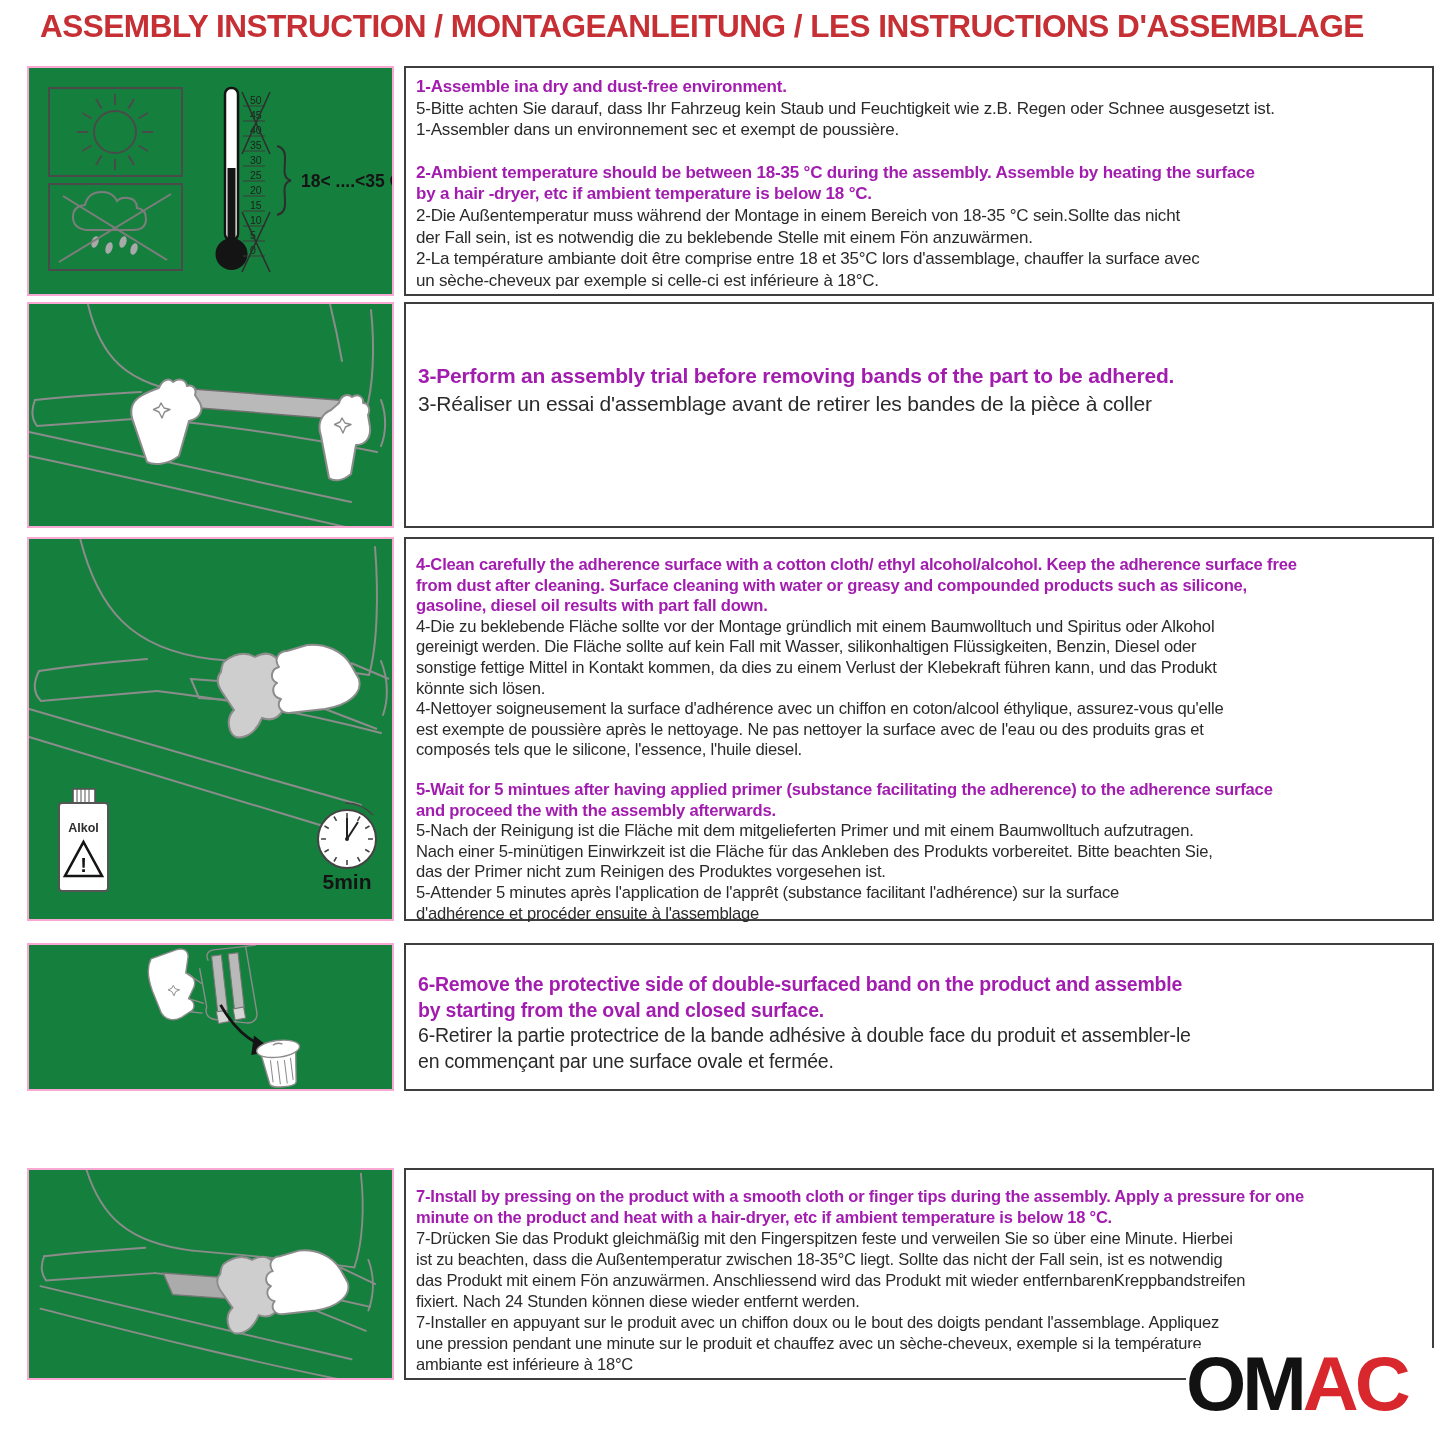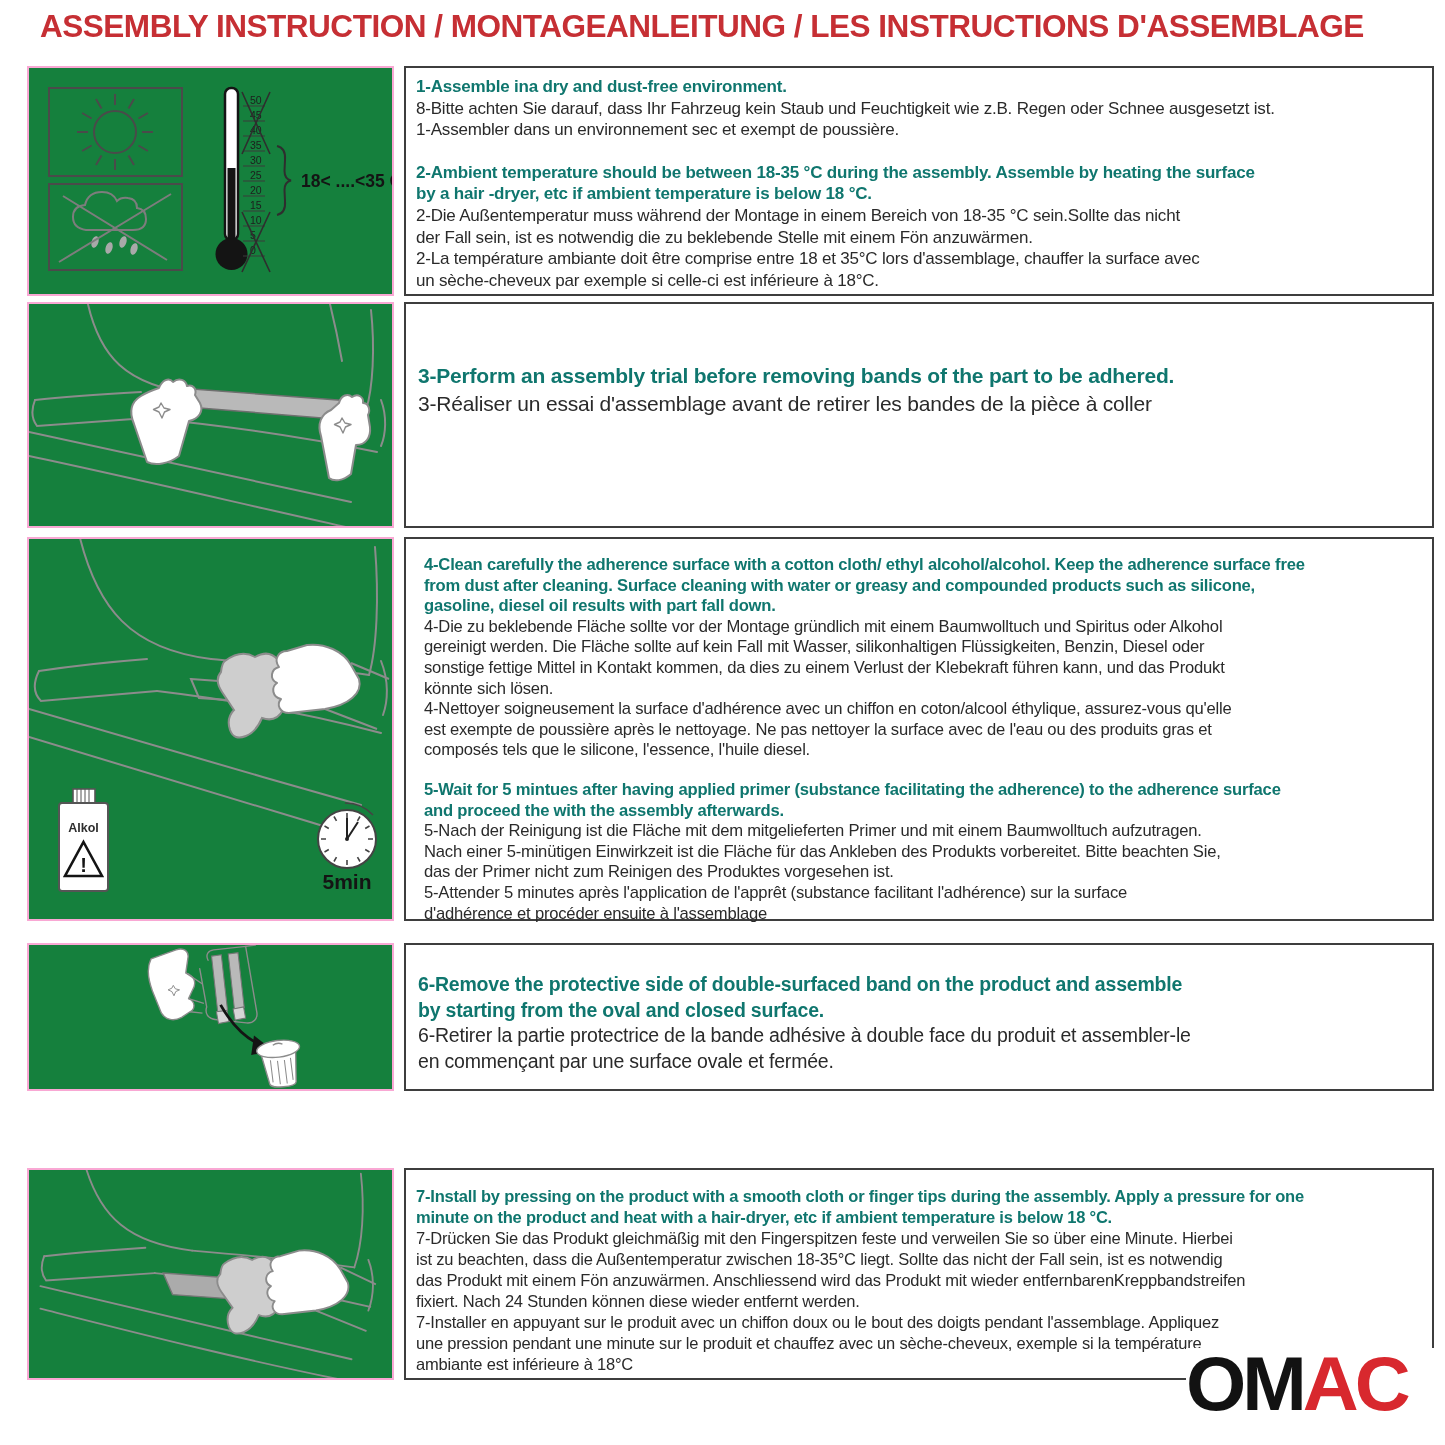--- a/index.html
+++ b/index.html
@@ -7,25 +7,25 @@
         font-family:"Liberation Sans","DejaVu Sans",sans-serif;color:#1d1d1d;border-radius:13px;}
   .title{position:absolute;left:40px;top:8px;margin:0;font-size:32px;font-weight:bold;
          letter-spacing:-0.5px;white-space:nowrap;transform:scaleX(0.985);transform-origin:left center;}
   .row{position:absolute;left:0;width:1445px;}
   .fig{position:absolute;left:27px;width:367px;height:100%;border:2px solid #f9a8d4;
        background:#15803d;box-sizing:border-box;}
   .fig svg{display:block;width:100%;height:100%;}
   .txt{position:absolute;left:404px;width:1030px;height:100%;border:2px solid #3e3e3e;
        background:#fff;box-sizing:border-box;letter-spacing:-0.2px;}
   .txt p{margin:0;white-space:pre-line;color:#2a2a2a;}
-  .txt p.en{font-weight:bold;color:#0f766e;}
+  .txt p.en{font-weight:bold;color:#a21caf;}
   .t1{font-size:17px;line-height:21.6px;padding:8px 10px 0;}
   .t1 .gap{height:21px;}
   .t2{font-size:21px;line-height:27.5px;padding:58px 12px 0;}
-  .t3{font-size:16.6px;line-height:20.6px;padding:16px 18px 0;}
+  .t3{font-size:16.6px;line-height:20.6px;padding:16px 10px 0;}
   .t3 .gap{height:19px;}
   .t4{font-size:19.5px;line-height:25.5px;padding:27px 12px 0;}
   .t5{font-size:16.5px;line-height:21px;padding:16px 10px 0;}
   .logo{position:absolute;left:1186px;top:1348px;width:256px;height:78px;background:#fff;
         font-weight:bold;font-size:76px;line-height:72px;letter-spacing:-4px;white-space:nowrap;
         transform:scaleX(1.02);transform-origin:left center;}
   .logo .red{}
   svg text{font-family:"Liberation Sans","DejaVu Sans",sans-serif;}
 </style>
 </head>
@@ -78,21 +78,21 @@
           </g>
           <path d="M213,24 L241,86 M241,24 L213,86" stroke="#2e2e2e" stroke-width="1.6"></path>
           <path d="M213,144 L241,204 M241,144 L213,204" stroke="#2e2e2e" stroke-width="1.6"></path>
           <path d="M248,78 Q257,80 256,92 L255.5,103 Q255.5,111 262,112.5 Q255.5,114 255.5,122 L256,133 Q257,145 248,147" fill="none" stroke="#2e2e2e" stroke-width="2"></path>
           <text x="272" y="119" font-size="17.5" font-weight="bold" fill="#141414">18&lt; ....&lt;35 C</text>
         </g>
       </svg>
     </div>
     <div class="txt t1">
       <p class="en">1-Assemble ina dry and dust-free environment.</p>
-      <p>8-Bitte achten Sie darauf, dass Ihr Fahrzeug kein Staub und Feuchtigkeit wie z.B. Regen oder Schnee ausgesetzt ist.</p>
+      <p>5-Bitte achten Sie darauf, dass Ihr Fahrzeug kein Staub und Feuchtigkeit wie z.B. Regen oder Schnee ausgesetzt ist.</p>
       <p>1-Assembler dans un environnement sec et exempt de poussière.</p>
       <div class="gap"></div>
       <p class="en">2-Ambient temperature should be between 18-35 °C  during the assembly. Assemble by heating the surface
 by a hair -dryer, etc if ambient temperature is below 18 °C.</p>
       <p>2-Die Außentemperatur muss während der Montage in einem Bereich von 18-35 °C  sein.Sollte das nicht
 der Fall sein, ist es notwendig die zu beklebende Stelle mit einem Fön anzuwärmen.</p>
       <p>2-La température ambiante doit être comprise entre 18 et 35°C lors d'assemblage, chauffer la surface avec
 un sèche-cheveux par exemple si celle-ci est inférieure à 18°C.</p>
     </div>
   </section>

